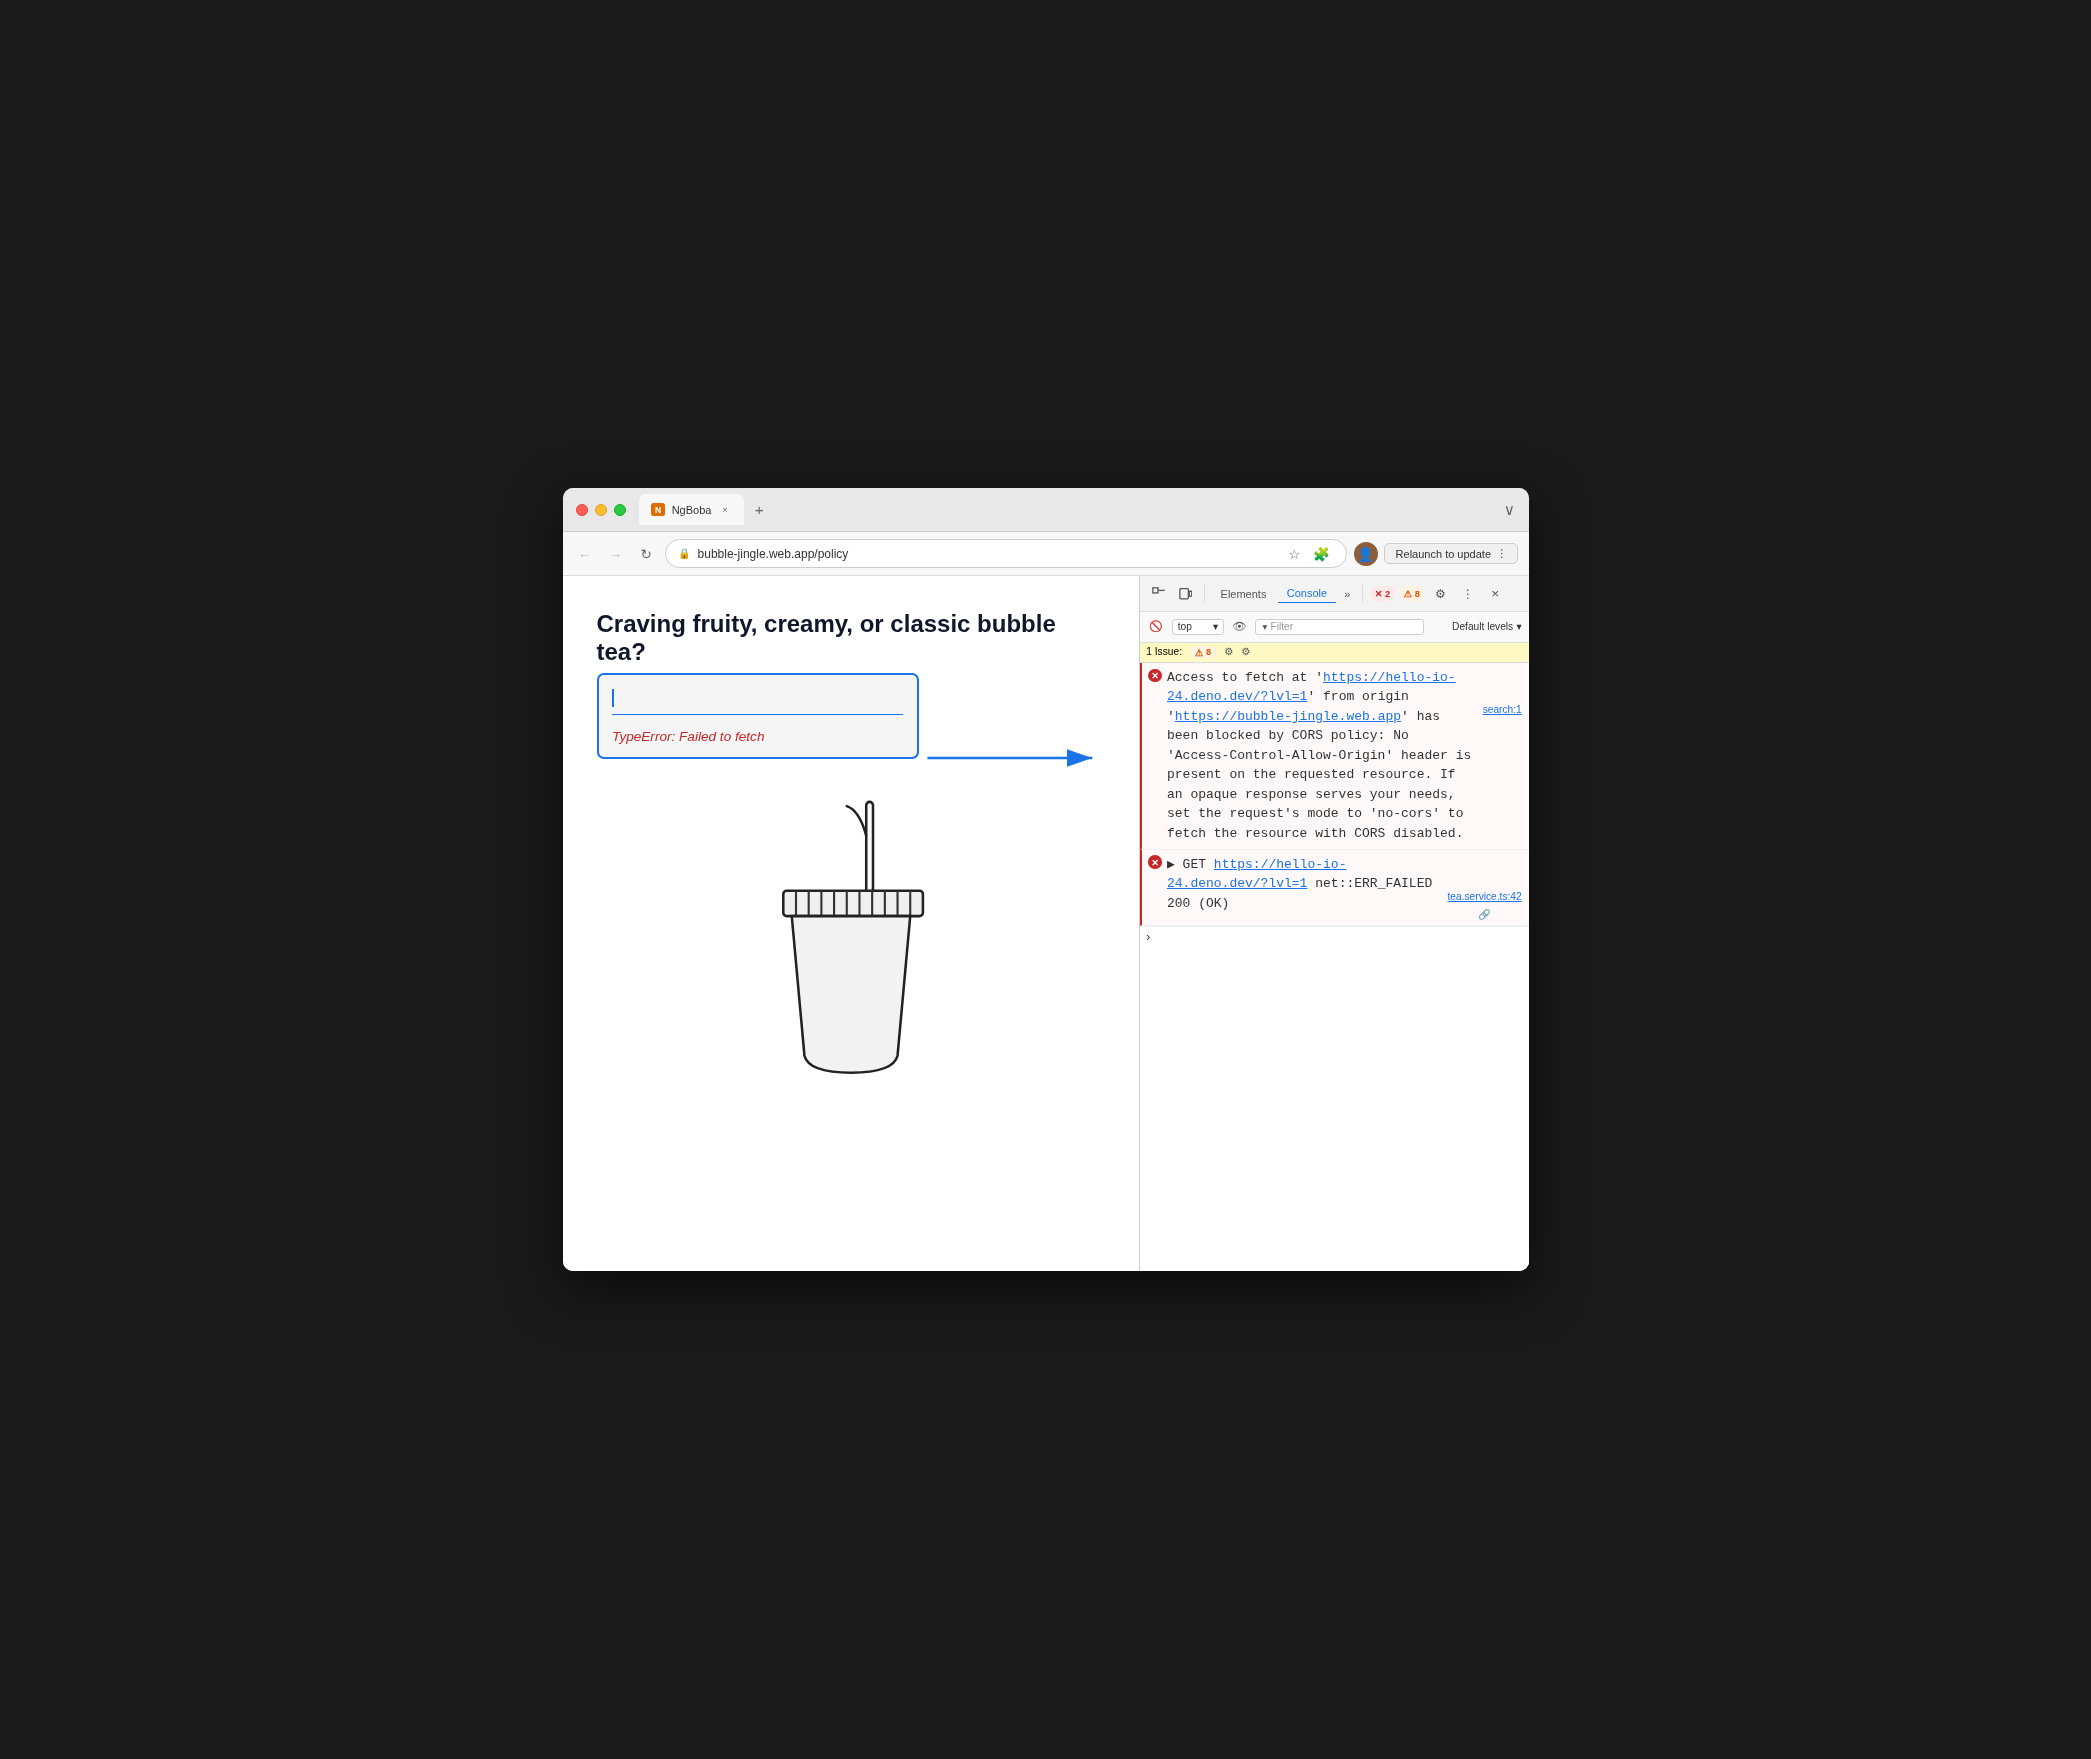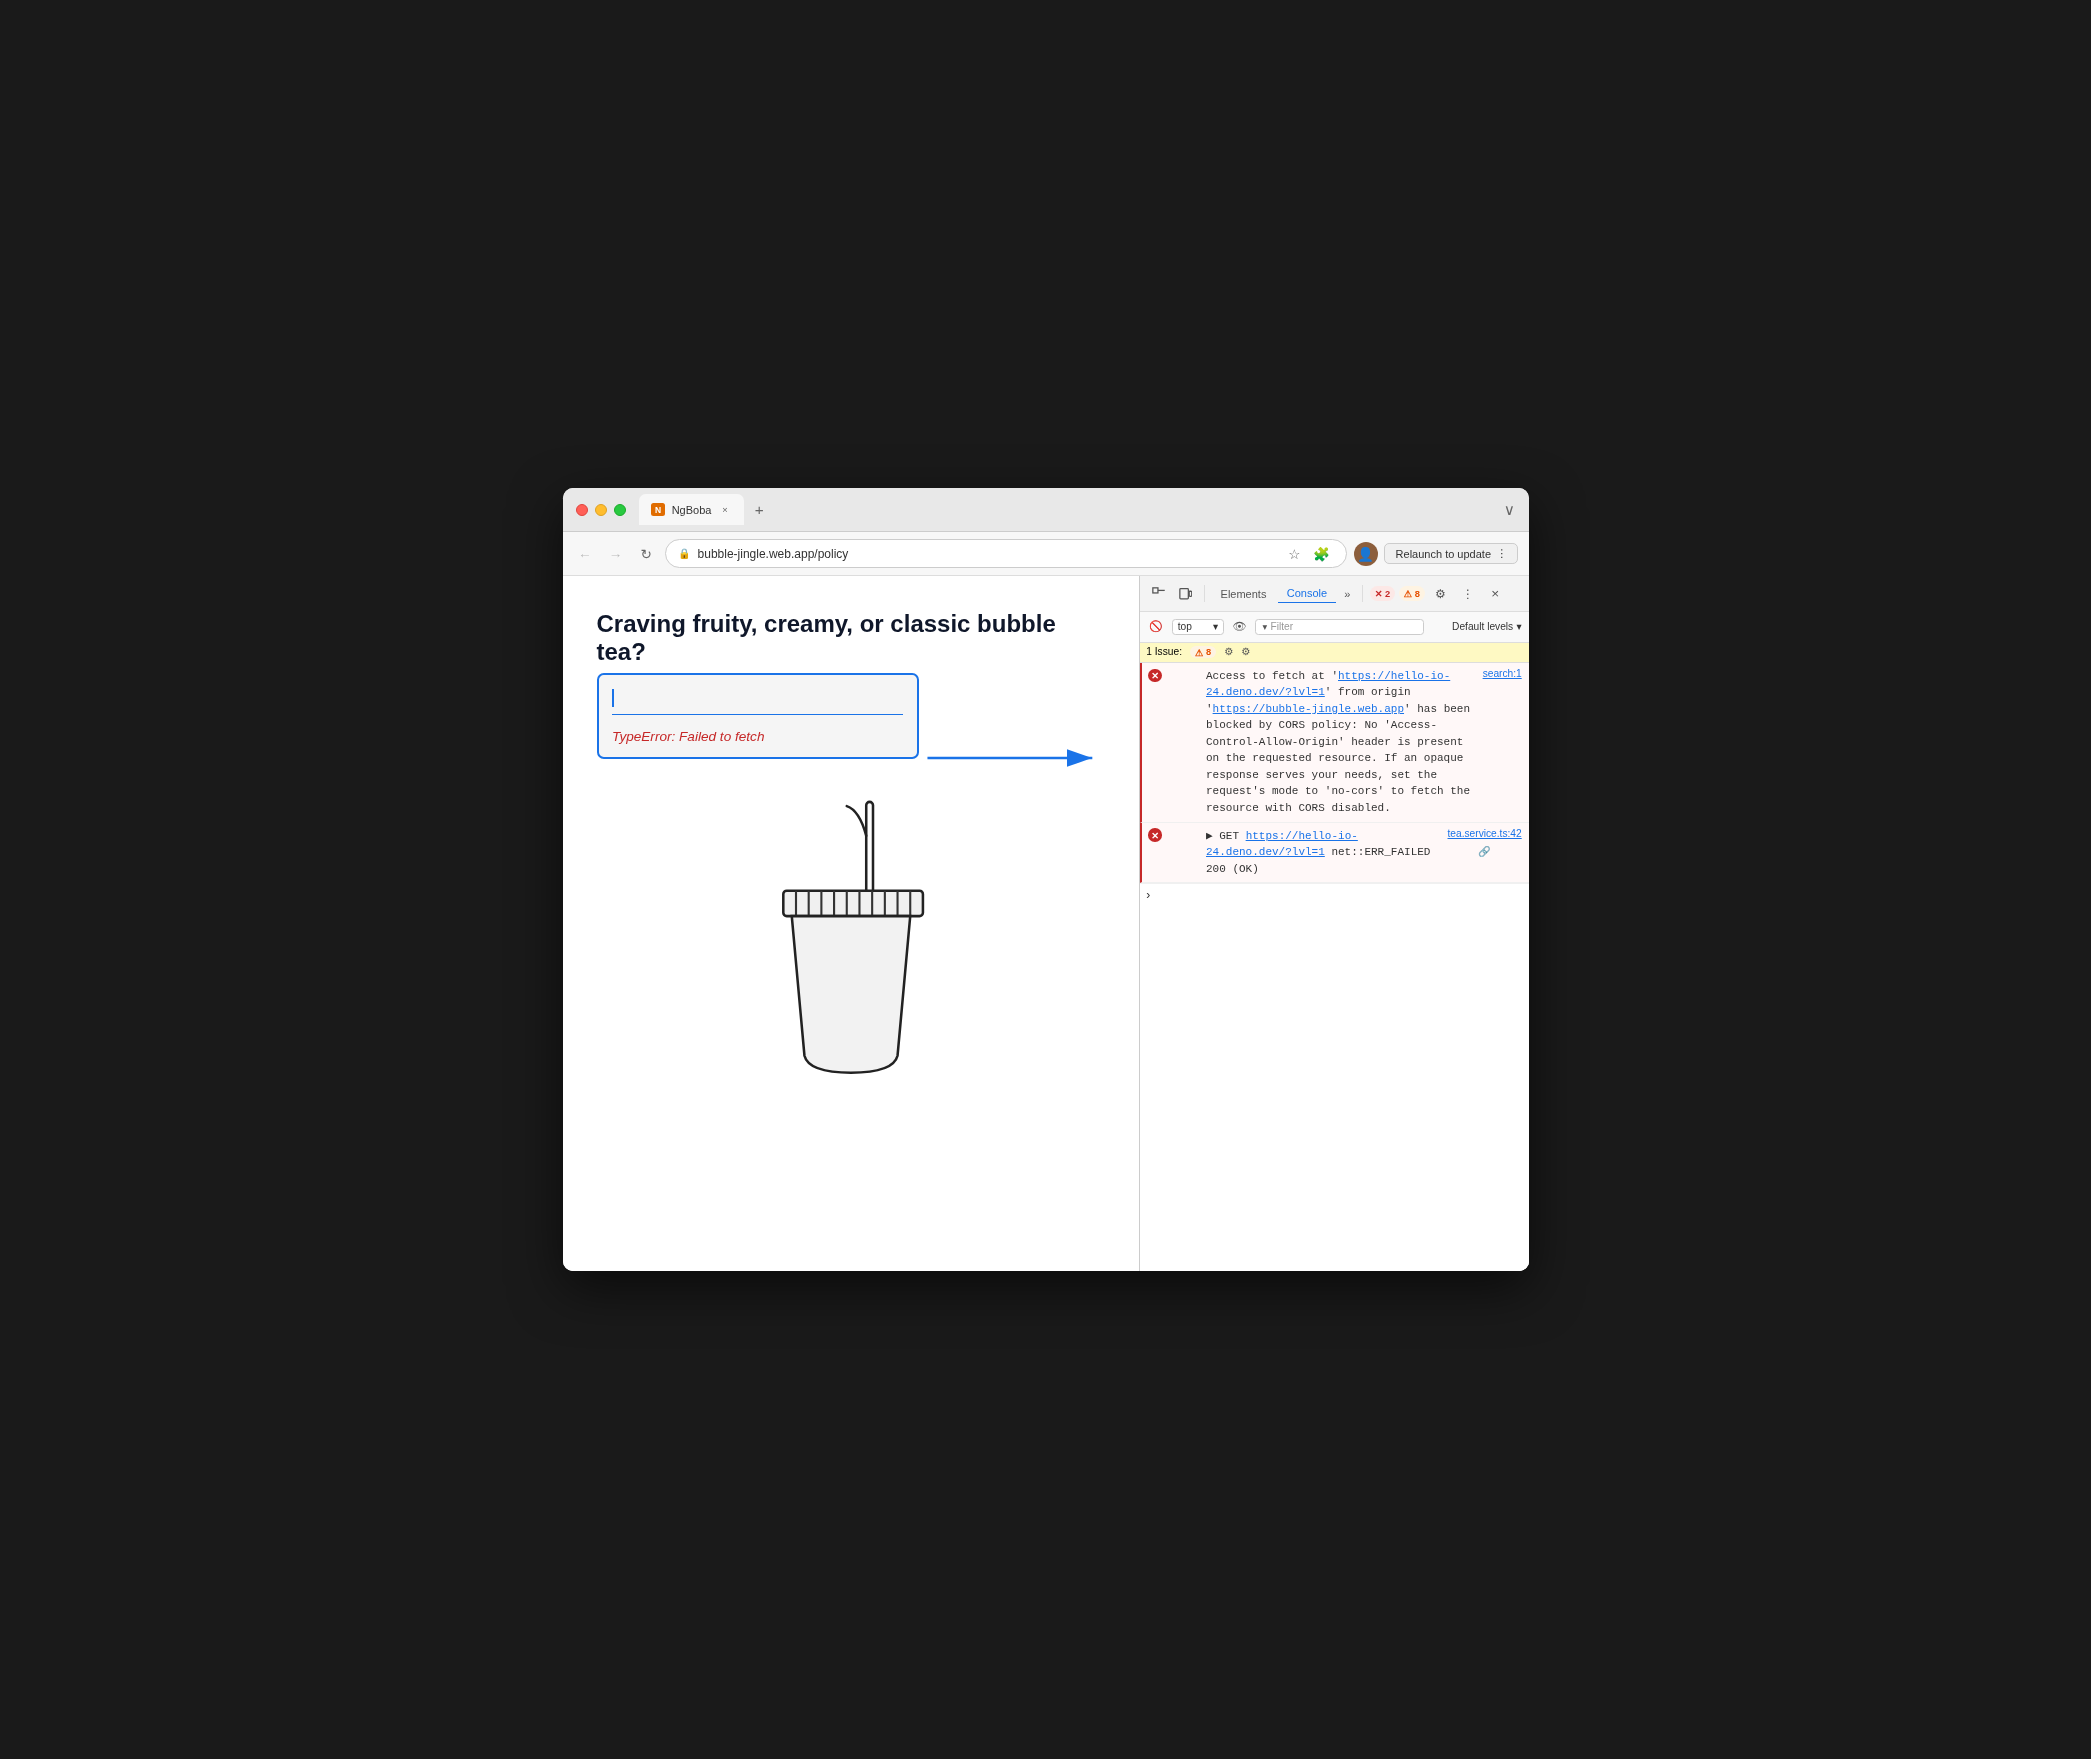--- a/index.html
+++ b/index.html
@@ -407,37 +407,37 @@
       display: flex;
       align-items: center;
       justify-content: center;
       font-size: 9.3px;
       font-weight: bold;
       flex-shrink: 0;
       margin-top: 0.8px;
     }
     .log-text {
       flex: 1;
-      font-size: 11px;
+      font-size: 13px;
       color: #333;
       font-family: 'Courier New', monospace;
       line-height: 1.5;
-      margin-left: 39px;
     }
     .log-link {
       color: #1a73e8;
       text-decoration: underline;
       cursor: pointer;
     }
     .log-source {
       color: #1a73e8;
       text-decoration: underline;
       cursor: pointer;
       font-size: 10.2px;
       flex-shrink: 0;
+      margin-top: 36px;
     }
     .console-prompt {
       display: flex;
       align-items: center;
       gap: 5.1px;
       padding: 3.4px 6.8px;
       border-top: 0.8px solid #f0f0f0;
     }
     .prompt-chevron {
       color: #333;

